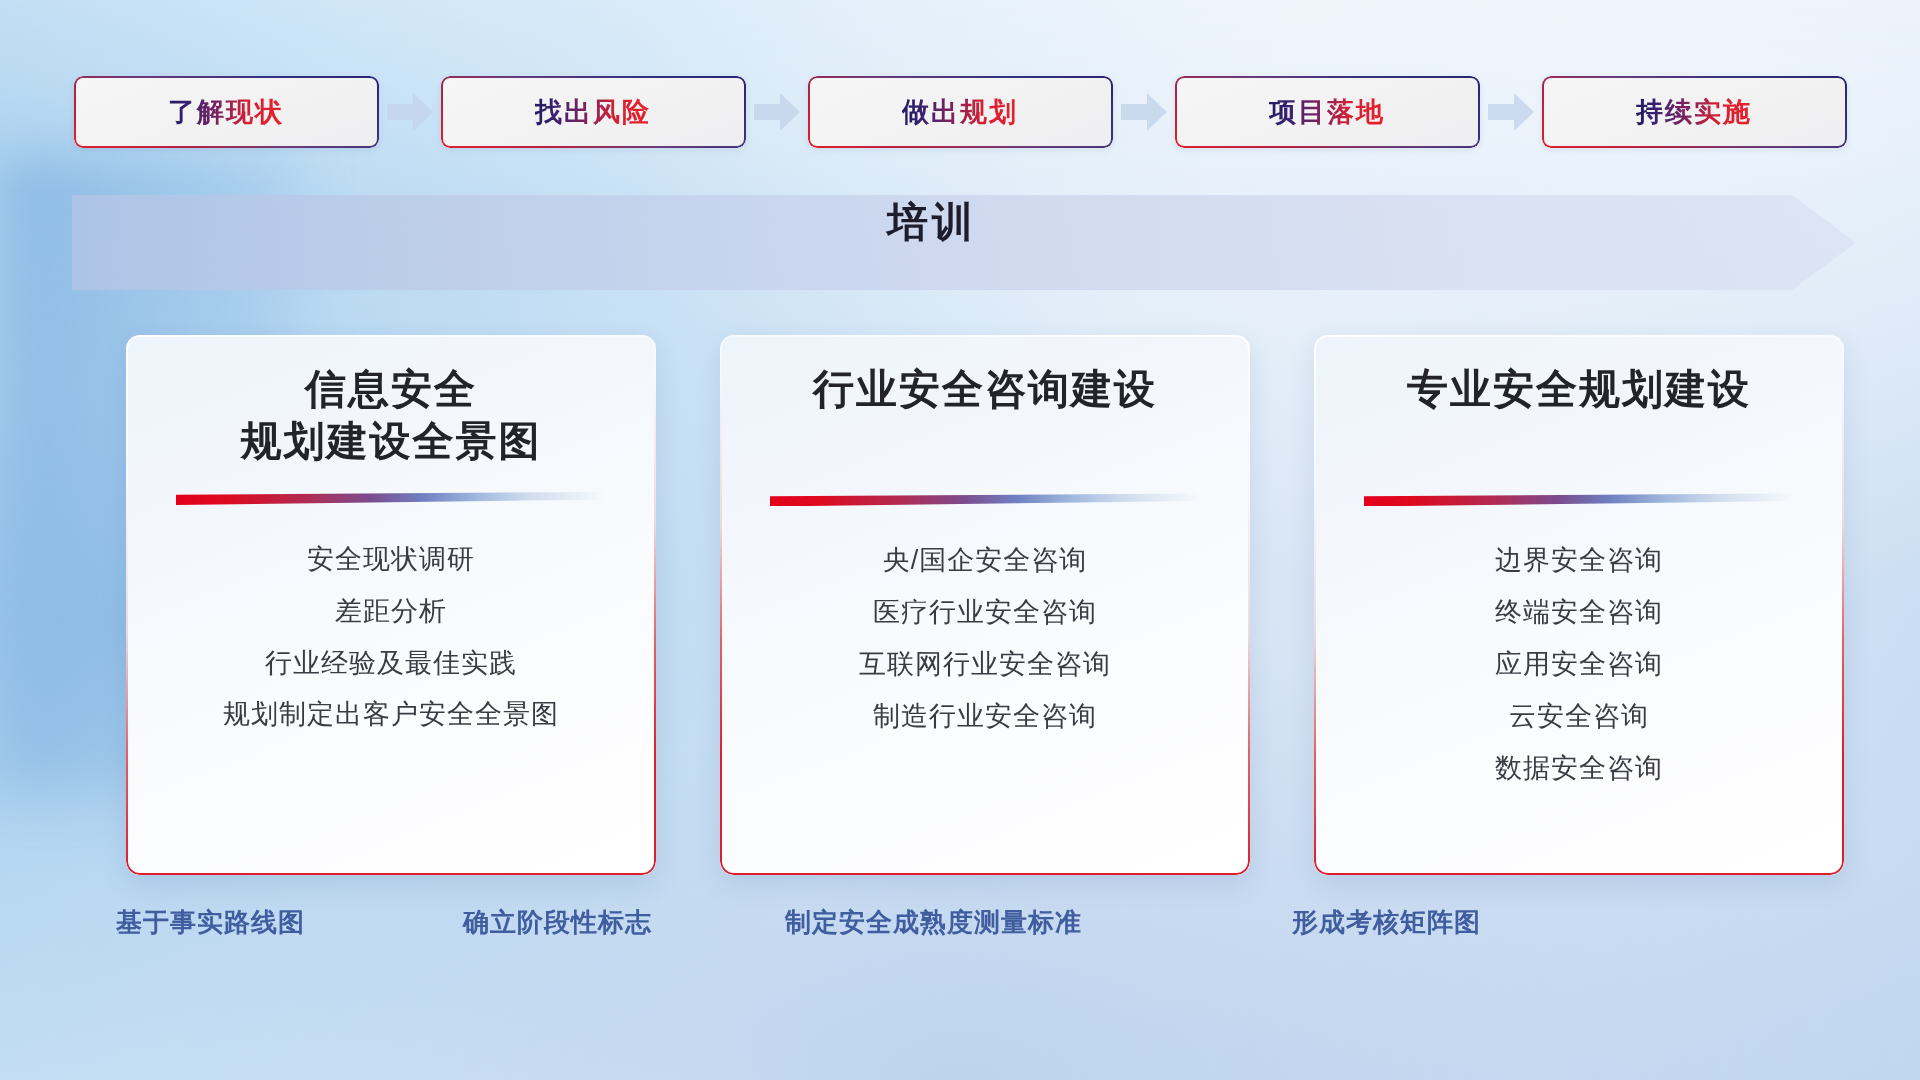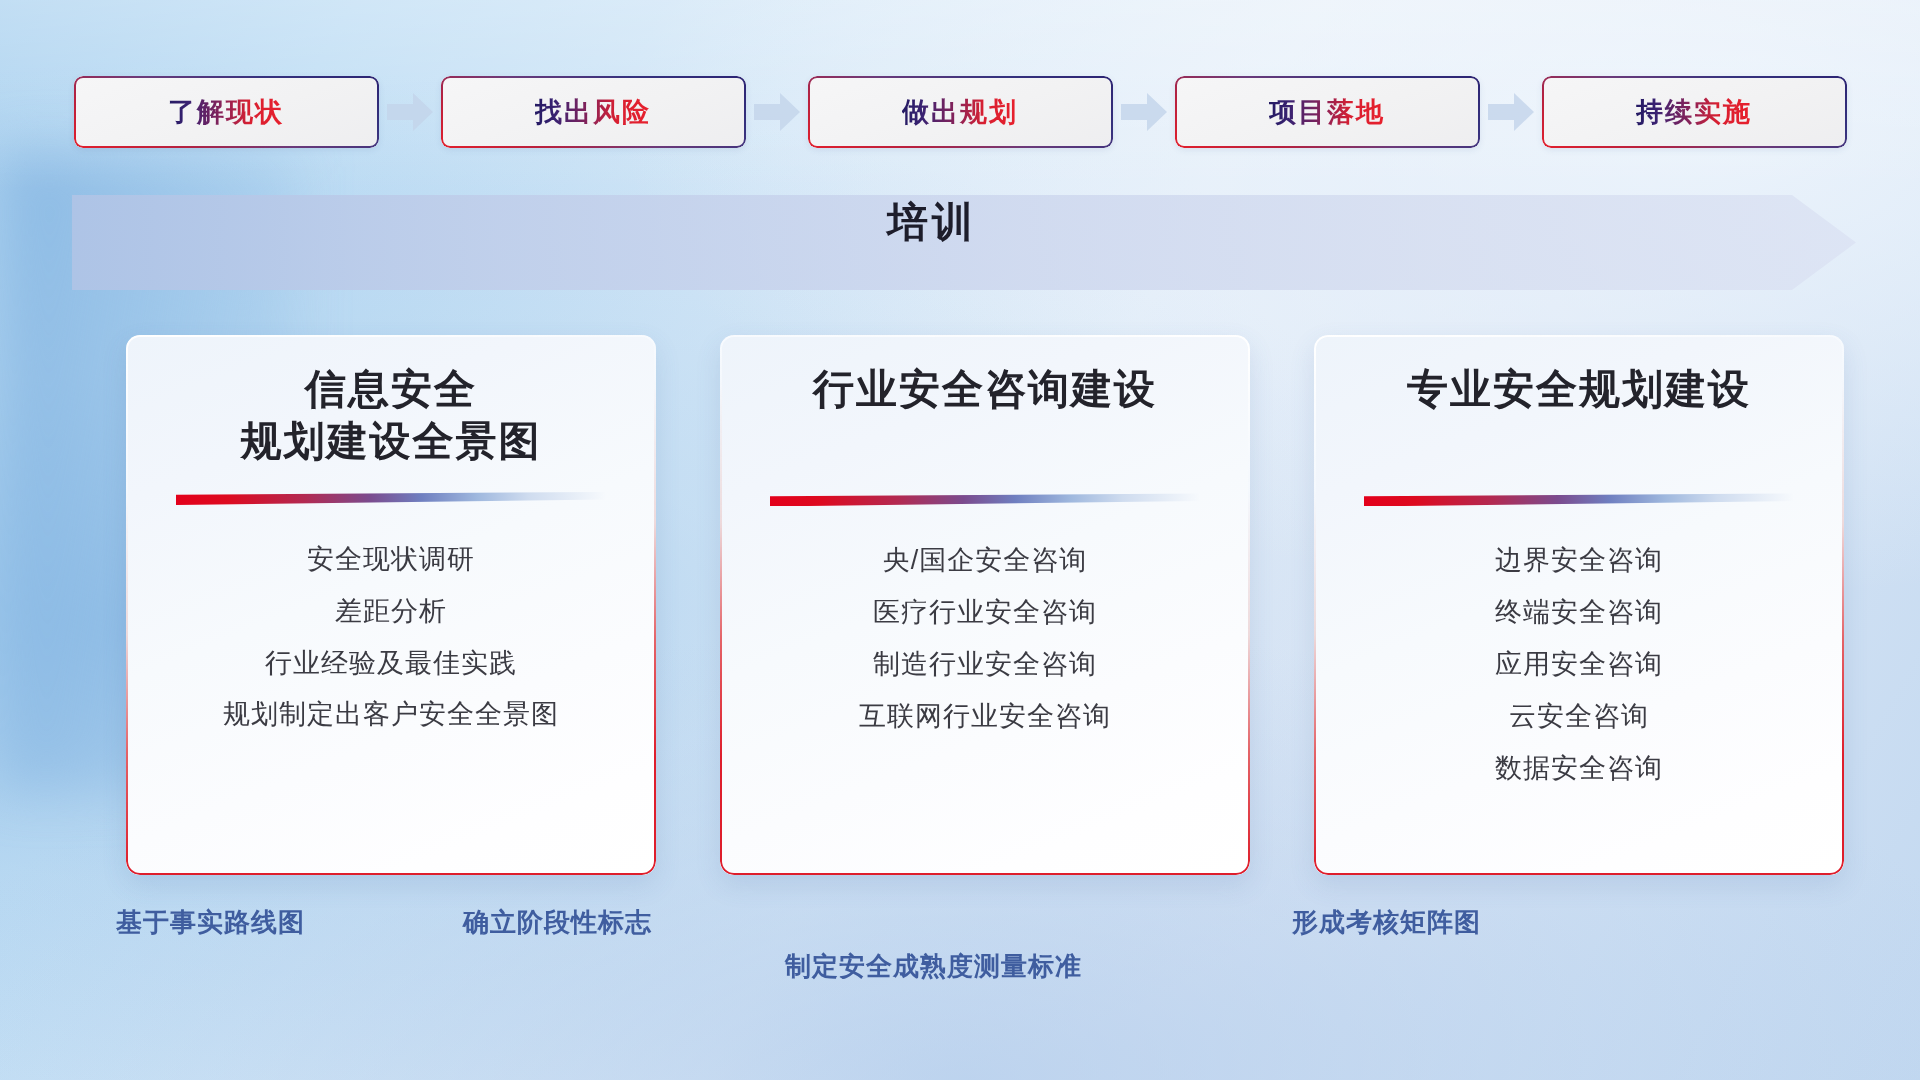--- a/index.html
+++ b/index.html
@@ -190,22 +190,22 @@
       <div class="card-inner">
         <div class="card-title">
           <div>行业安全咨询建设</div>
         </div>
         <div class="divider" style="margin-top: 78px;">
           <div class="dline"></div>
         </div>
         <ul class="card-list">
           <li>央/国企安全咨询</li>
           <li>医疗行业安全咨询</li>
+          <li>互联网行业安全咨询</li>
           <li>制造行业安全咨询</li>
-          <li>互联网行业安全咨询</li>
         </ul>
       </div>
     </div>
     <div class="card">
       <div class="card-inner">
         <div class="card-title">
           <div>专业安全规划建设</div>
         </div>
         <div class="divider" style="margin-top: 78px;">
           <div class="dline"></div>
@@ -217,15 +217,15 @@
           <li>云安全咨询</li>
           <li>数据安全咨询</li>
         </ul>
       </div>
     </div>
   </div>
 
 <div id="footer">
     <div class="foot" style="left: 116px;">基于事实路线图</div>
     <div class="foot" style="left: 463px;">确立阶段性标志</div>
-    <div class="foot" style="left: 785px; margin-top: 44px;">制定安全成熟度测量标准</div>
+    <div class="foot" style="left: 785px;">制定安全成熟度测量标准</div>
     <div class="foot" style="left: 1292px;">形成考核矩阵图</div>
   </div>
 
 </body></html>

